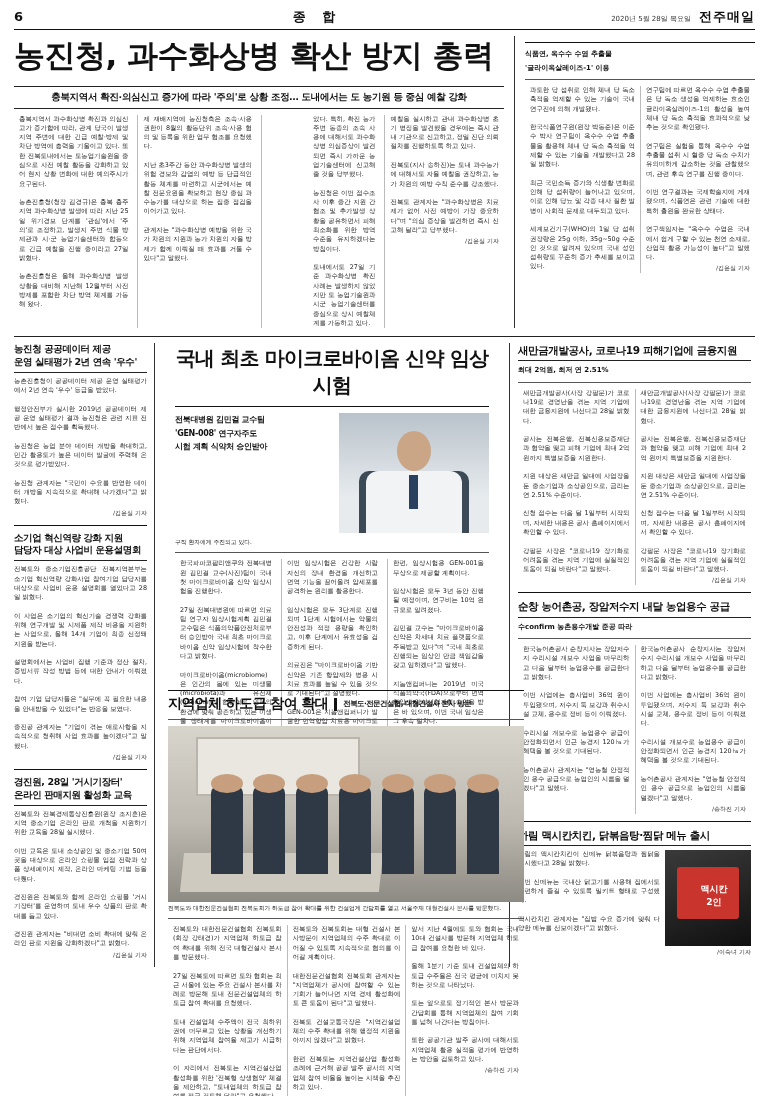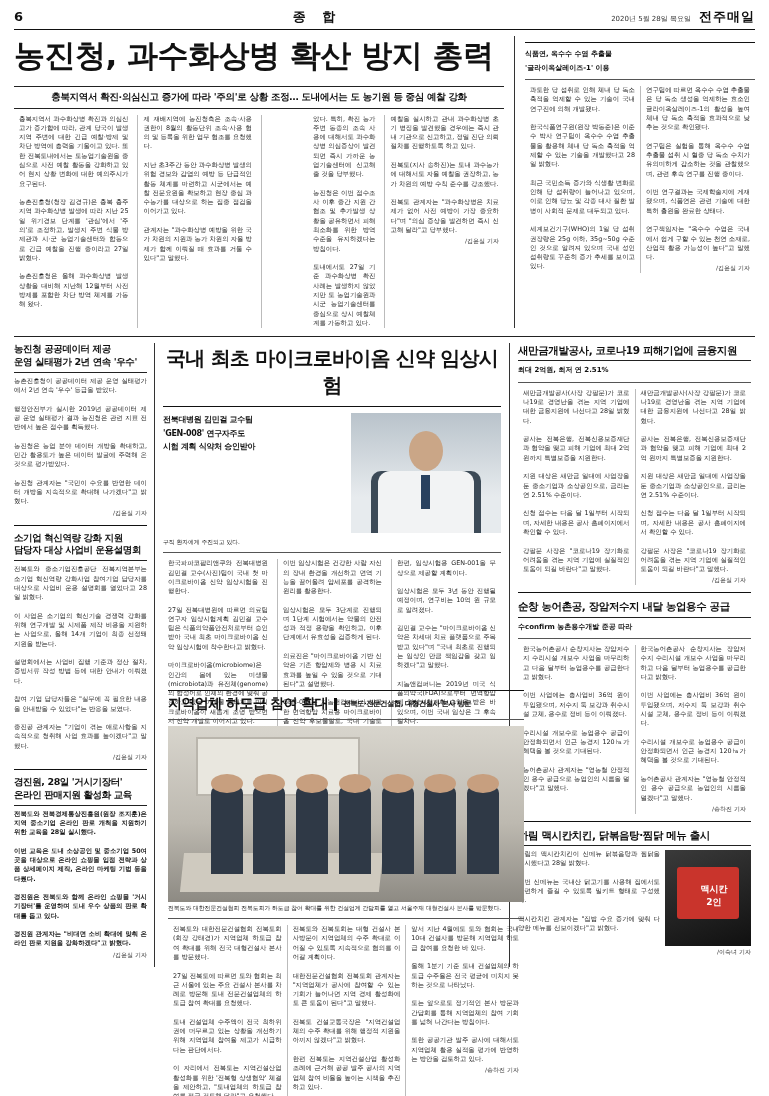--- a/index.html
+++ b/index.html
@@ -57,21 +57,21 @@
 
   .cols2 { display: flex; }
   .cols2 > .col { width: 50%; padding: 0 5px; }
   .cols2 > .col + .col { border-left: 0.5px solid #bbb; }
 
   .right-sub { font-size: 7px; font-weight: bold; line-height: 1.5; margin-bottom: 3px; }
 
   
   .midzone { display: flex; margin-top: 8px; border-top: 1.2px solid #222; padding-top: 6px; }
   .midleft { width: 140px; padding-right: 7px; }
-  .midcenter { width: 356px; padding: 0 8px; border-left: 0.8px solid #333; border-right: 0.8px solid #333;}
+  .midcenter { width: 356px; padding: 0 20px; border-left: 0.8px solid #333; border-right: 0.8px solid #333;}
   .midright { width: 241px; padding-left: 8px; }
 
   .box-title {
     font-size: 10.5px; font-weight: bold; letter-spacing: -0.4px; line-height: 1.35;
     margin-bottom: 4px;
   }
   .box-title.sm { font-size: 9.5px; }
   .block { margin-bottom: 7px; }
 
   .feature-title {
@@ -230,21 +230,21 @@
 
 참여 기업 담당자들은 "실무에 꼭 필요한 내용을 안내받을 수 있었다"는 반응을 보였다.
 
 중진공 관계자는 "기업이 겪는 애로사항을 지속적으로 청취해 사업 효과를 높이겠다"고 말했다.</div>
         <div class="byline">/김윤실 기자</div>
       </div>
       <div class="divider-h dark"></div>
       <div class="block">
         <div class="box-title sm title-underline" style="white-space: pre-line;">경진원, 28일 '거시기장터'
 온라인 판매지원 활성화 교육</div>
-        <div class="kicker" style="white-space: pre-line; font-weight: bold;">전북도와 전북경제통상진흥원(원장 조지훈)은 지역 중소기업 온라인 판로 개척을 지원하기 위한 교육을 28일 실시했다.
+        <div class="kicker" style="white-space: pre-line;">전북도와 전북경제통상진흥원(원장 조지훈)은 지역 중소기업 온라인 판로 개척을 지원하기 위한 교육을 28일 실시했다.
 
 이번 교육은 도내 소상공인 및 중소기업 50여 곳을 대상으로 온라인 쇼핑몰 입점 전략과 상품 상세페이지 제작, 온라인 마케팅 기법 등을 다뤘다.
 
 경진원은 전북도와 함께 온라인 쇼핑몰 '거시기장터'를 운영하며 도내 우수 상품의 판로 확대를 돕고 있다.
 
 경진원 관계자는 "비대면 소비 확대에 맞춰 온라인 판로 지원을 강화하겠다"고 밝혔다.</div>
         <div class="byline">/김윤실 기자</div>
       </div>
     </div>
 

